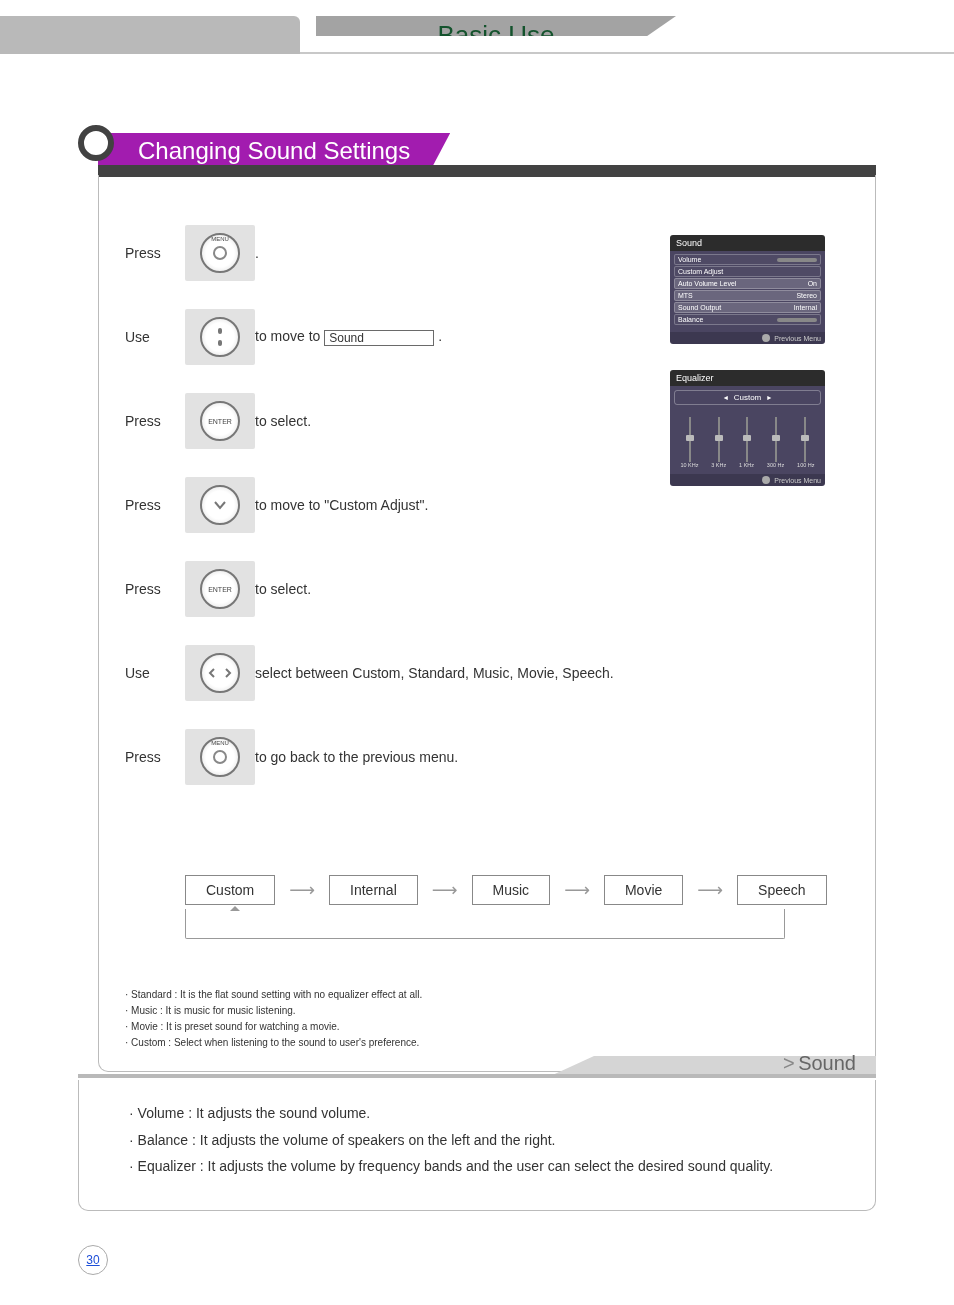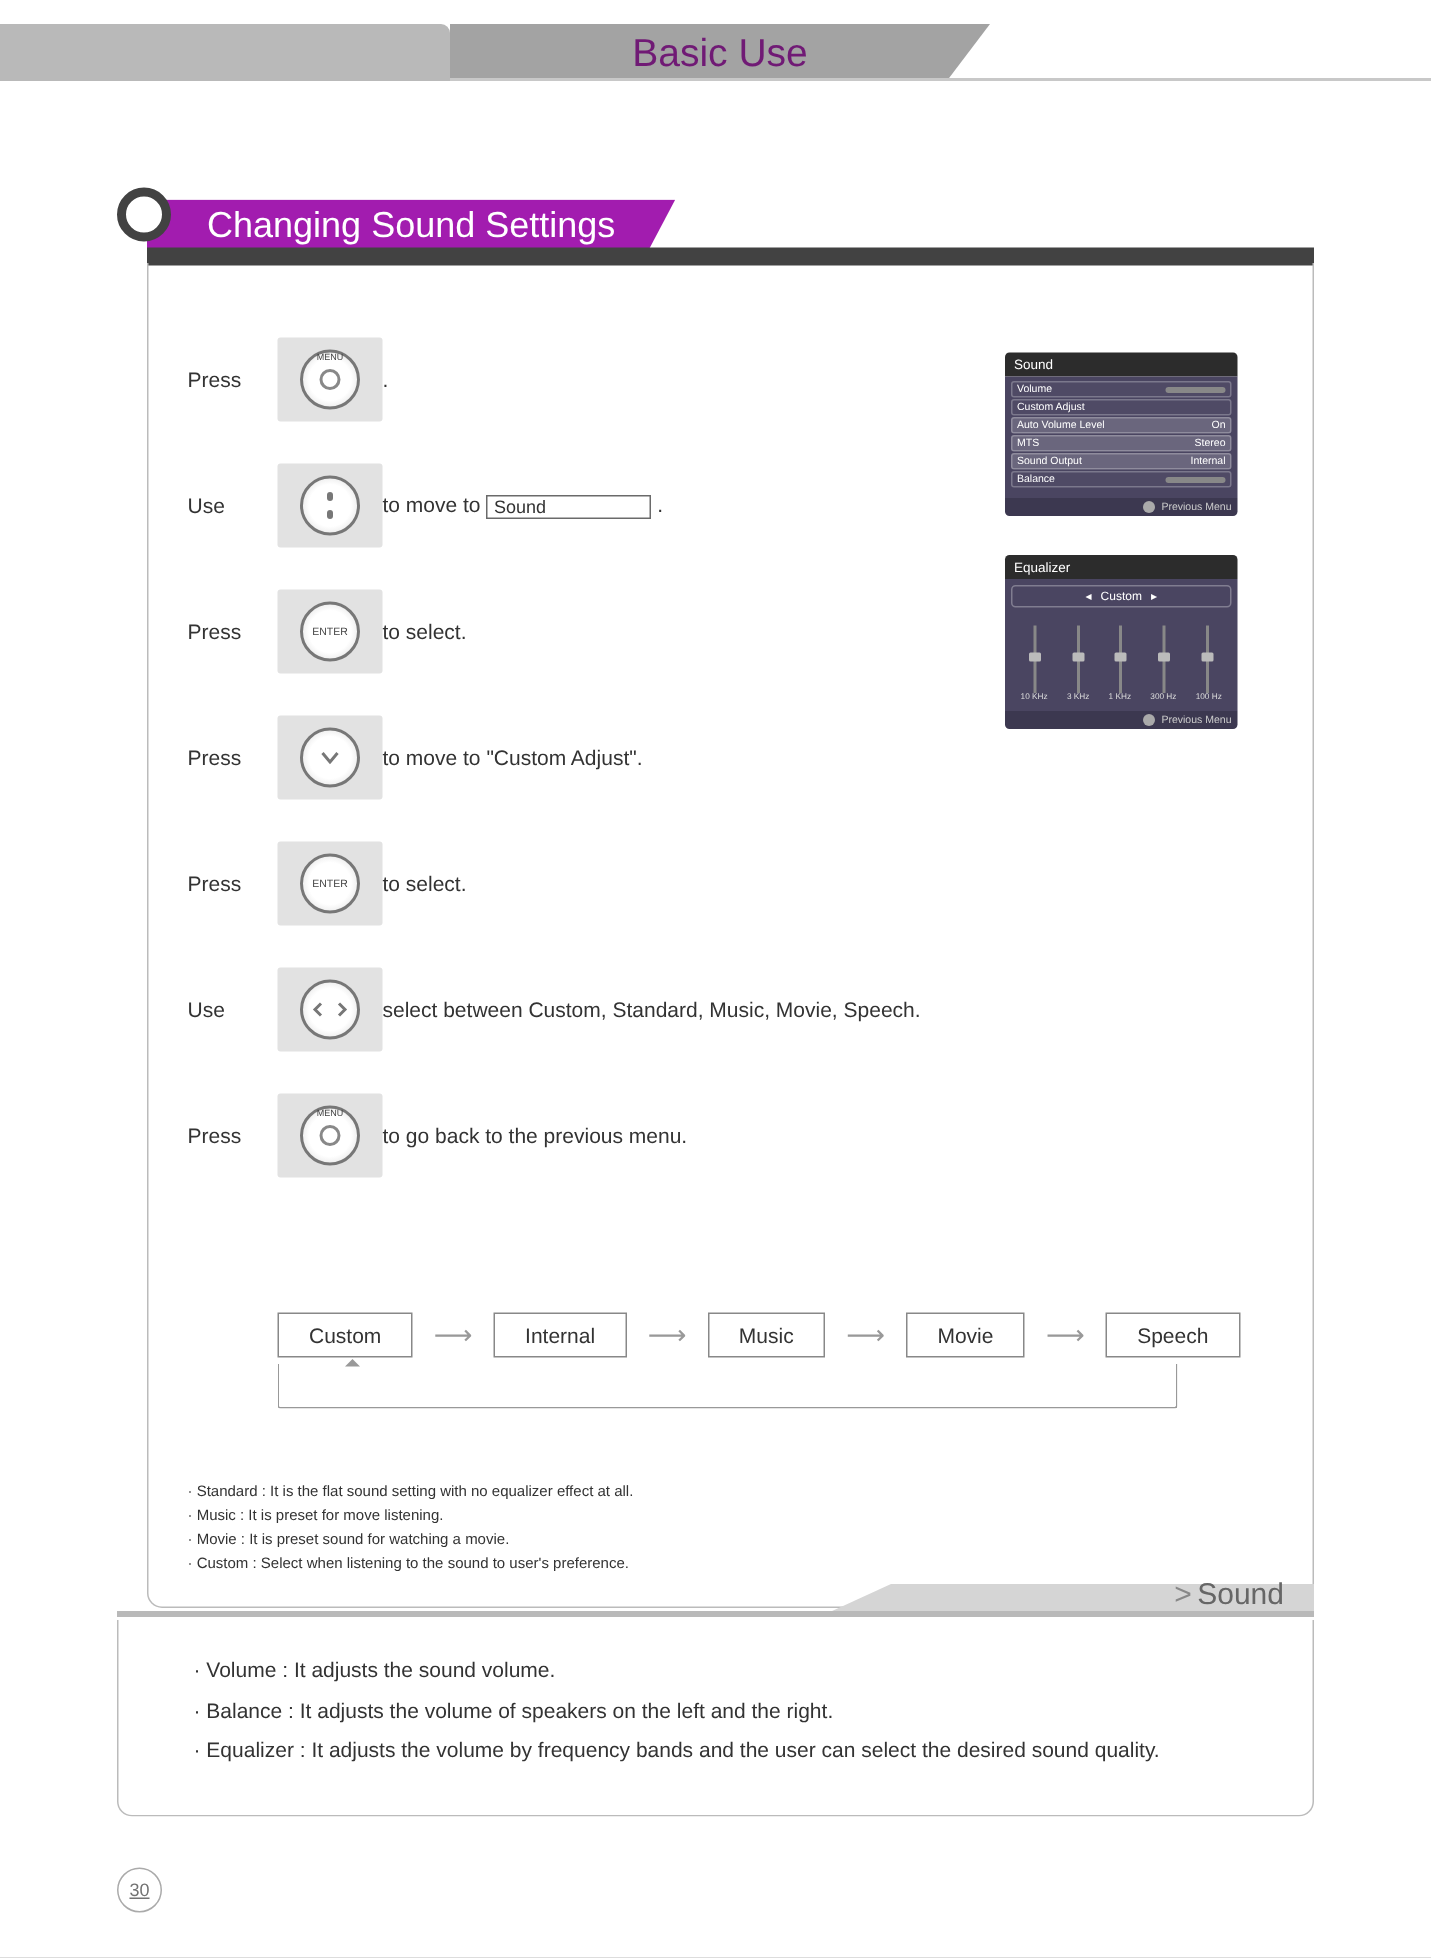--- a/index.html
+++ b/index.html
@@ -19,24 +19,24 @@
   }
   .top-tab-left {
     position: absolute;
     top: 16px; left: 0;
     width: 300px; height: 38px;
     background: #b9b9b9;
     border-top-right-radius: 6px;
   }
   .top-tab-center {
     position: absolute;
-    top: 16px; left: 300px;
-    width: 360px; height: 38px;
+    top: 16px; left: 316px;
+    width: 360px; height: 20px;
     background: #a3a3a3;
-    color: #701a75;
+    color: #14532d;
     font-size: 26px;
     text-align: center;
     line-height: 38px;
     font-weight: 400;
     clip-path: polygon(0 0, 100% 0, 92% 100%, 0 100%);
   }
   .top-underline {
     position: absolute;
     left: 300px; right: 0; top: 52px; height: 2px;
     background: #c8c8c8;
@@ -243,21 +243,21 @@
     color:#333;
     line-height:1.9;
   }
   .sound-body p::before { content:"· "; }
 
   
   .page-num {
     position:absolute; left:78px; bottom:30px;
     width:30px;height:30px;border:1px solid #aaa;border-radius:50%;
     display:flex;align-items:center;justify-content:center;
-    font-size:12px;color:#737373;text-decoration:underline;
+    font-size:12px;color:#1d4ed8;text-decoration:underline;
   }
 </style>
 </head>
 <body>
 
 <div class="top-bar">
   <div class="top-tab-left"></div>
   <div class="top-tab-center">Basic Use</div>
   <div class="top-underline"></div>
 </div>
@@ -410,21 +410,21 @@
       <div class="flow-box">Music</div>
       <span class="arrow-r">⟶</span>
       <div class="flow-box">Movie</div>
       <span class="arrow-r">⟶</span>
       <div class="flow-box">Speech</div>
     </div>
     <div class="flow-return"></div>
 
     <div class="preset-desc">
       <p>Standard : It is the flat sound setting with no equalizer effect at all.</p>
-      <p>Music : It is preset for move listening.</p>
+      <p>Music : It is music for music listening.</p>
       <p>Movie : It is preset sound for watching a movie.</p>
       <p>Custom : Select when listening to the sound to user's preference.</p>
     </div>
 
   </div>
 </div>
 
 <div class="sound-block">
   <div class="sound-tab">
     <div class="sound-tab-slope"></div>

